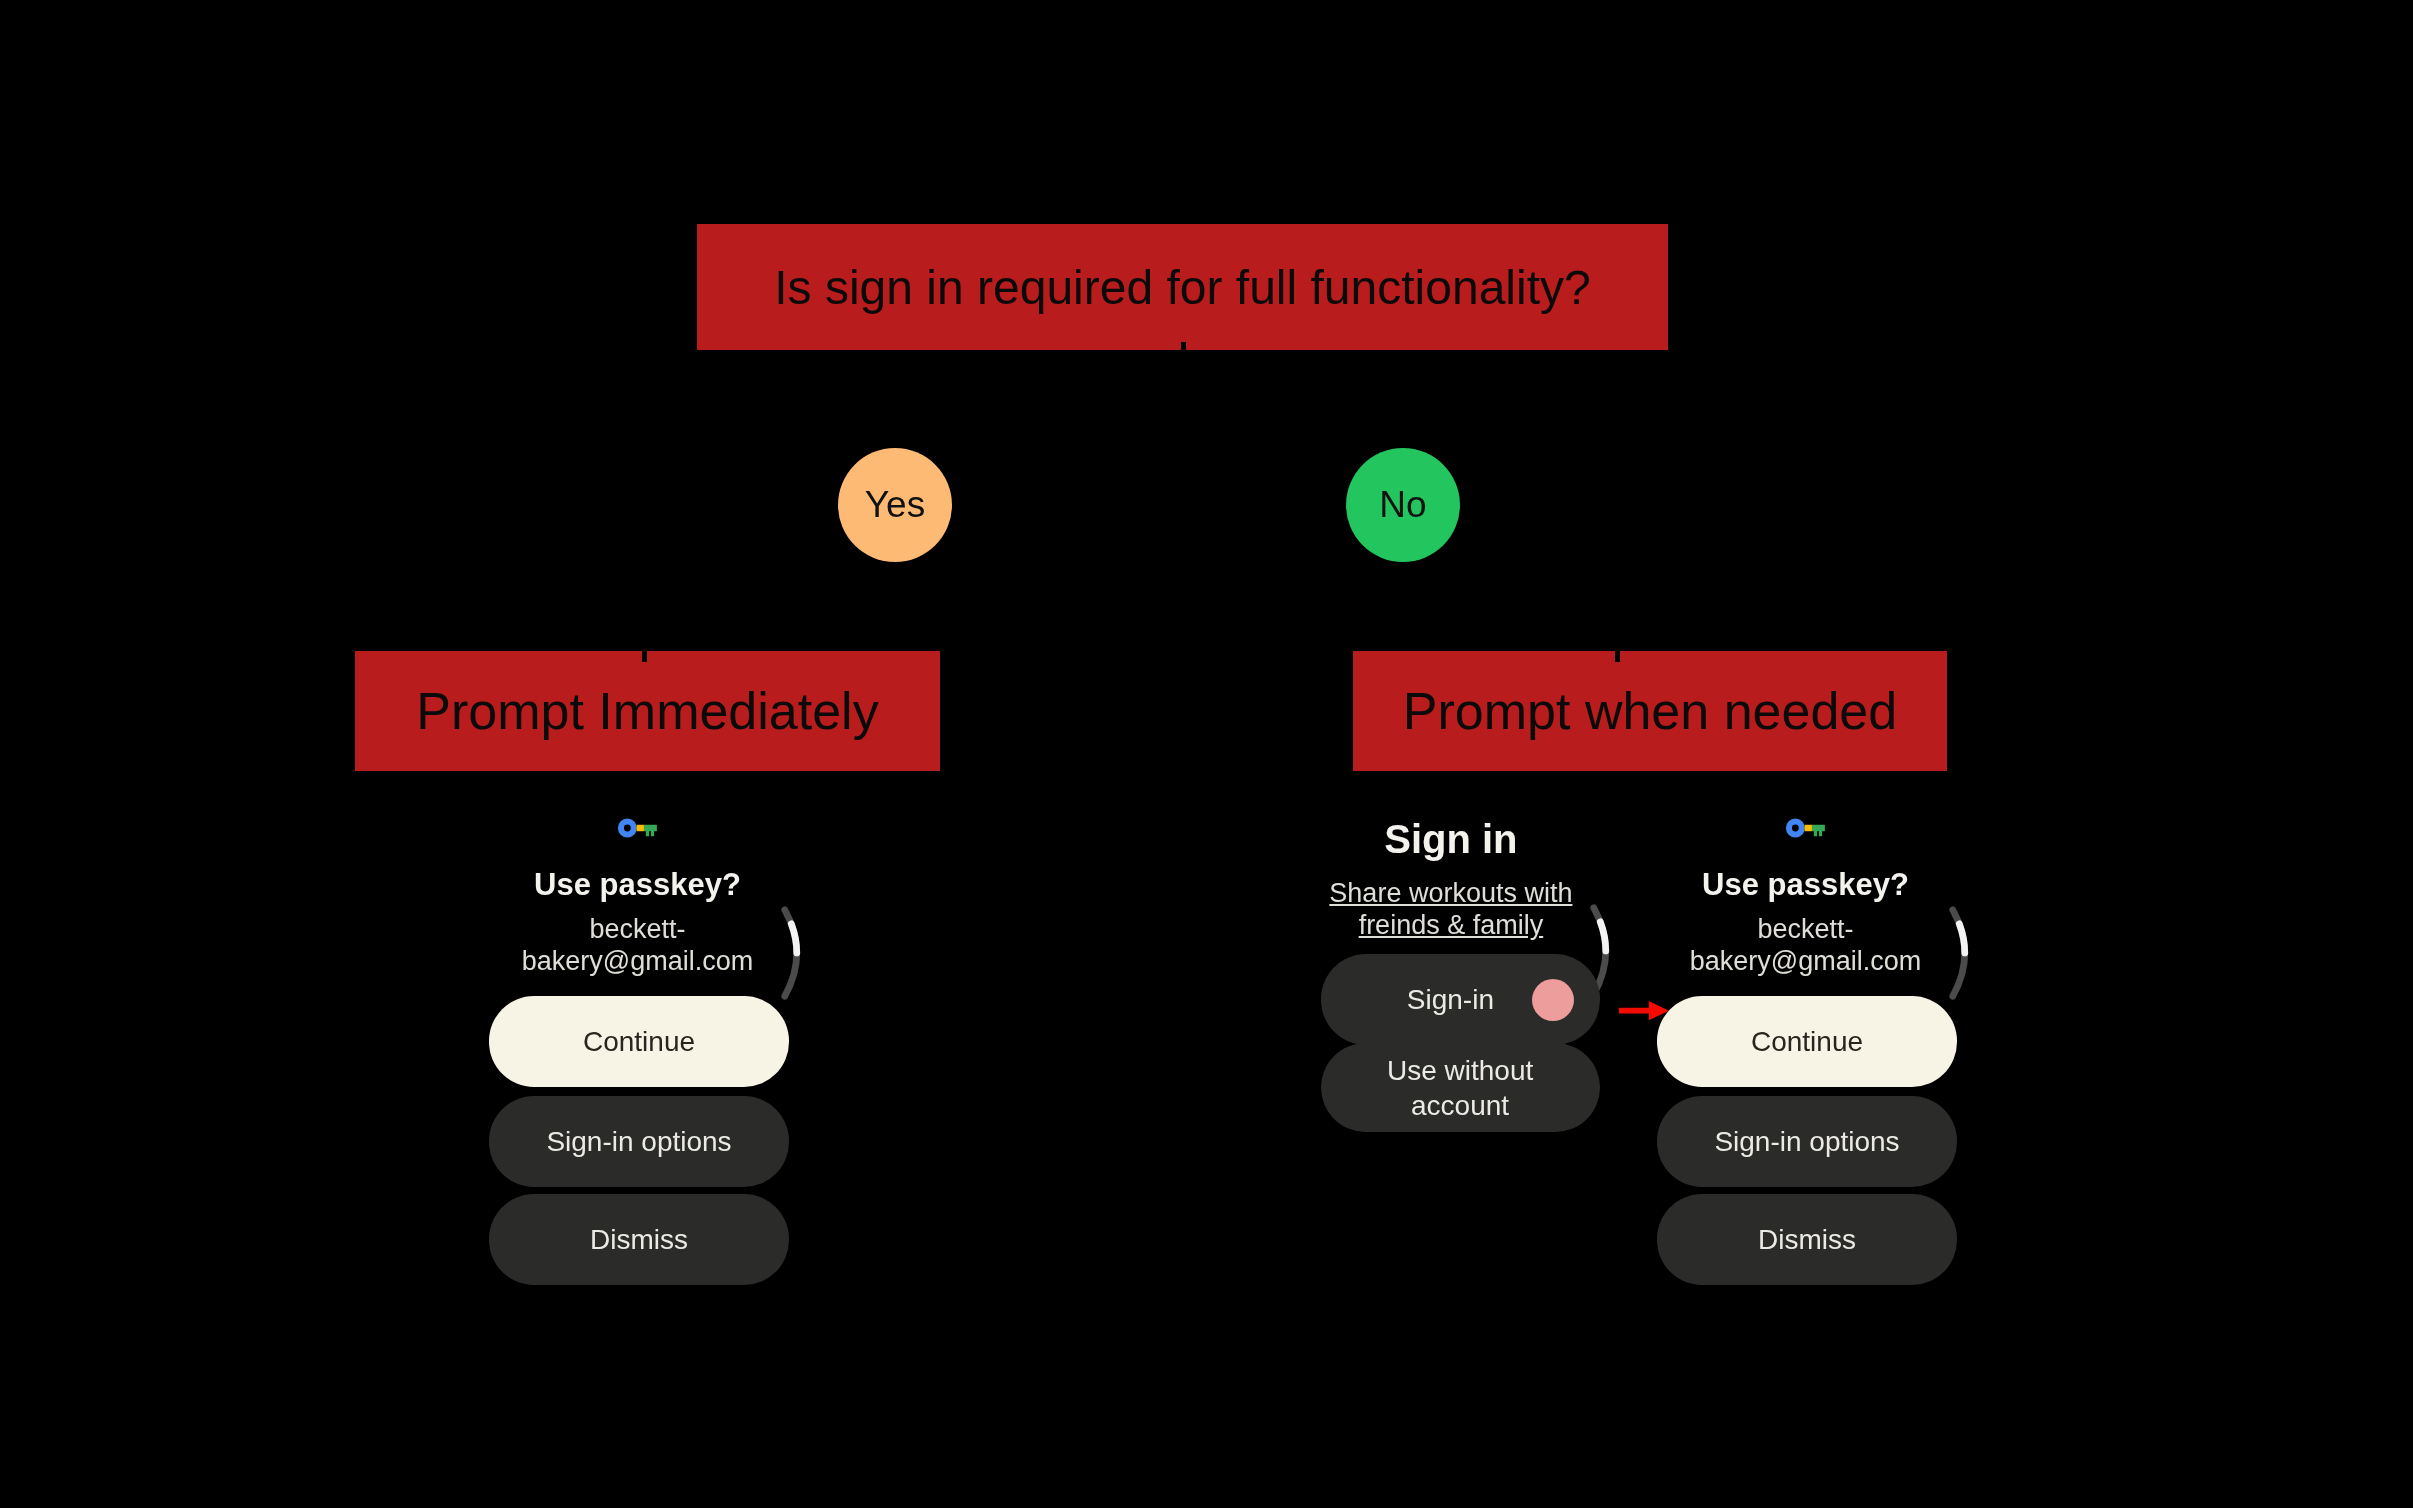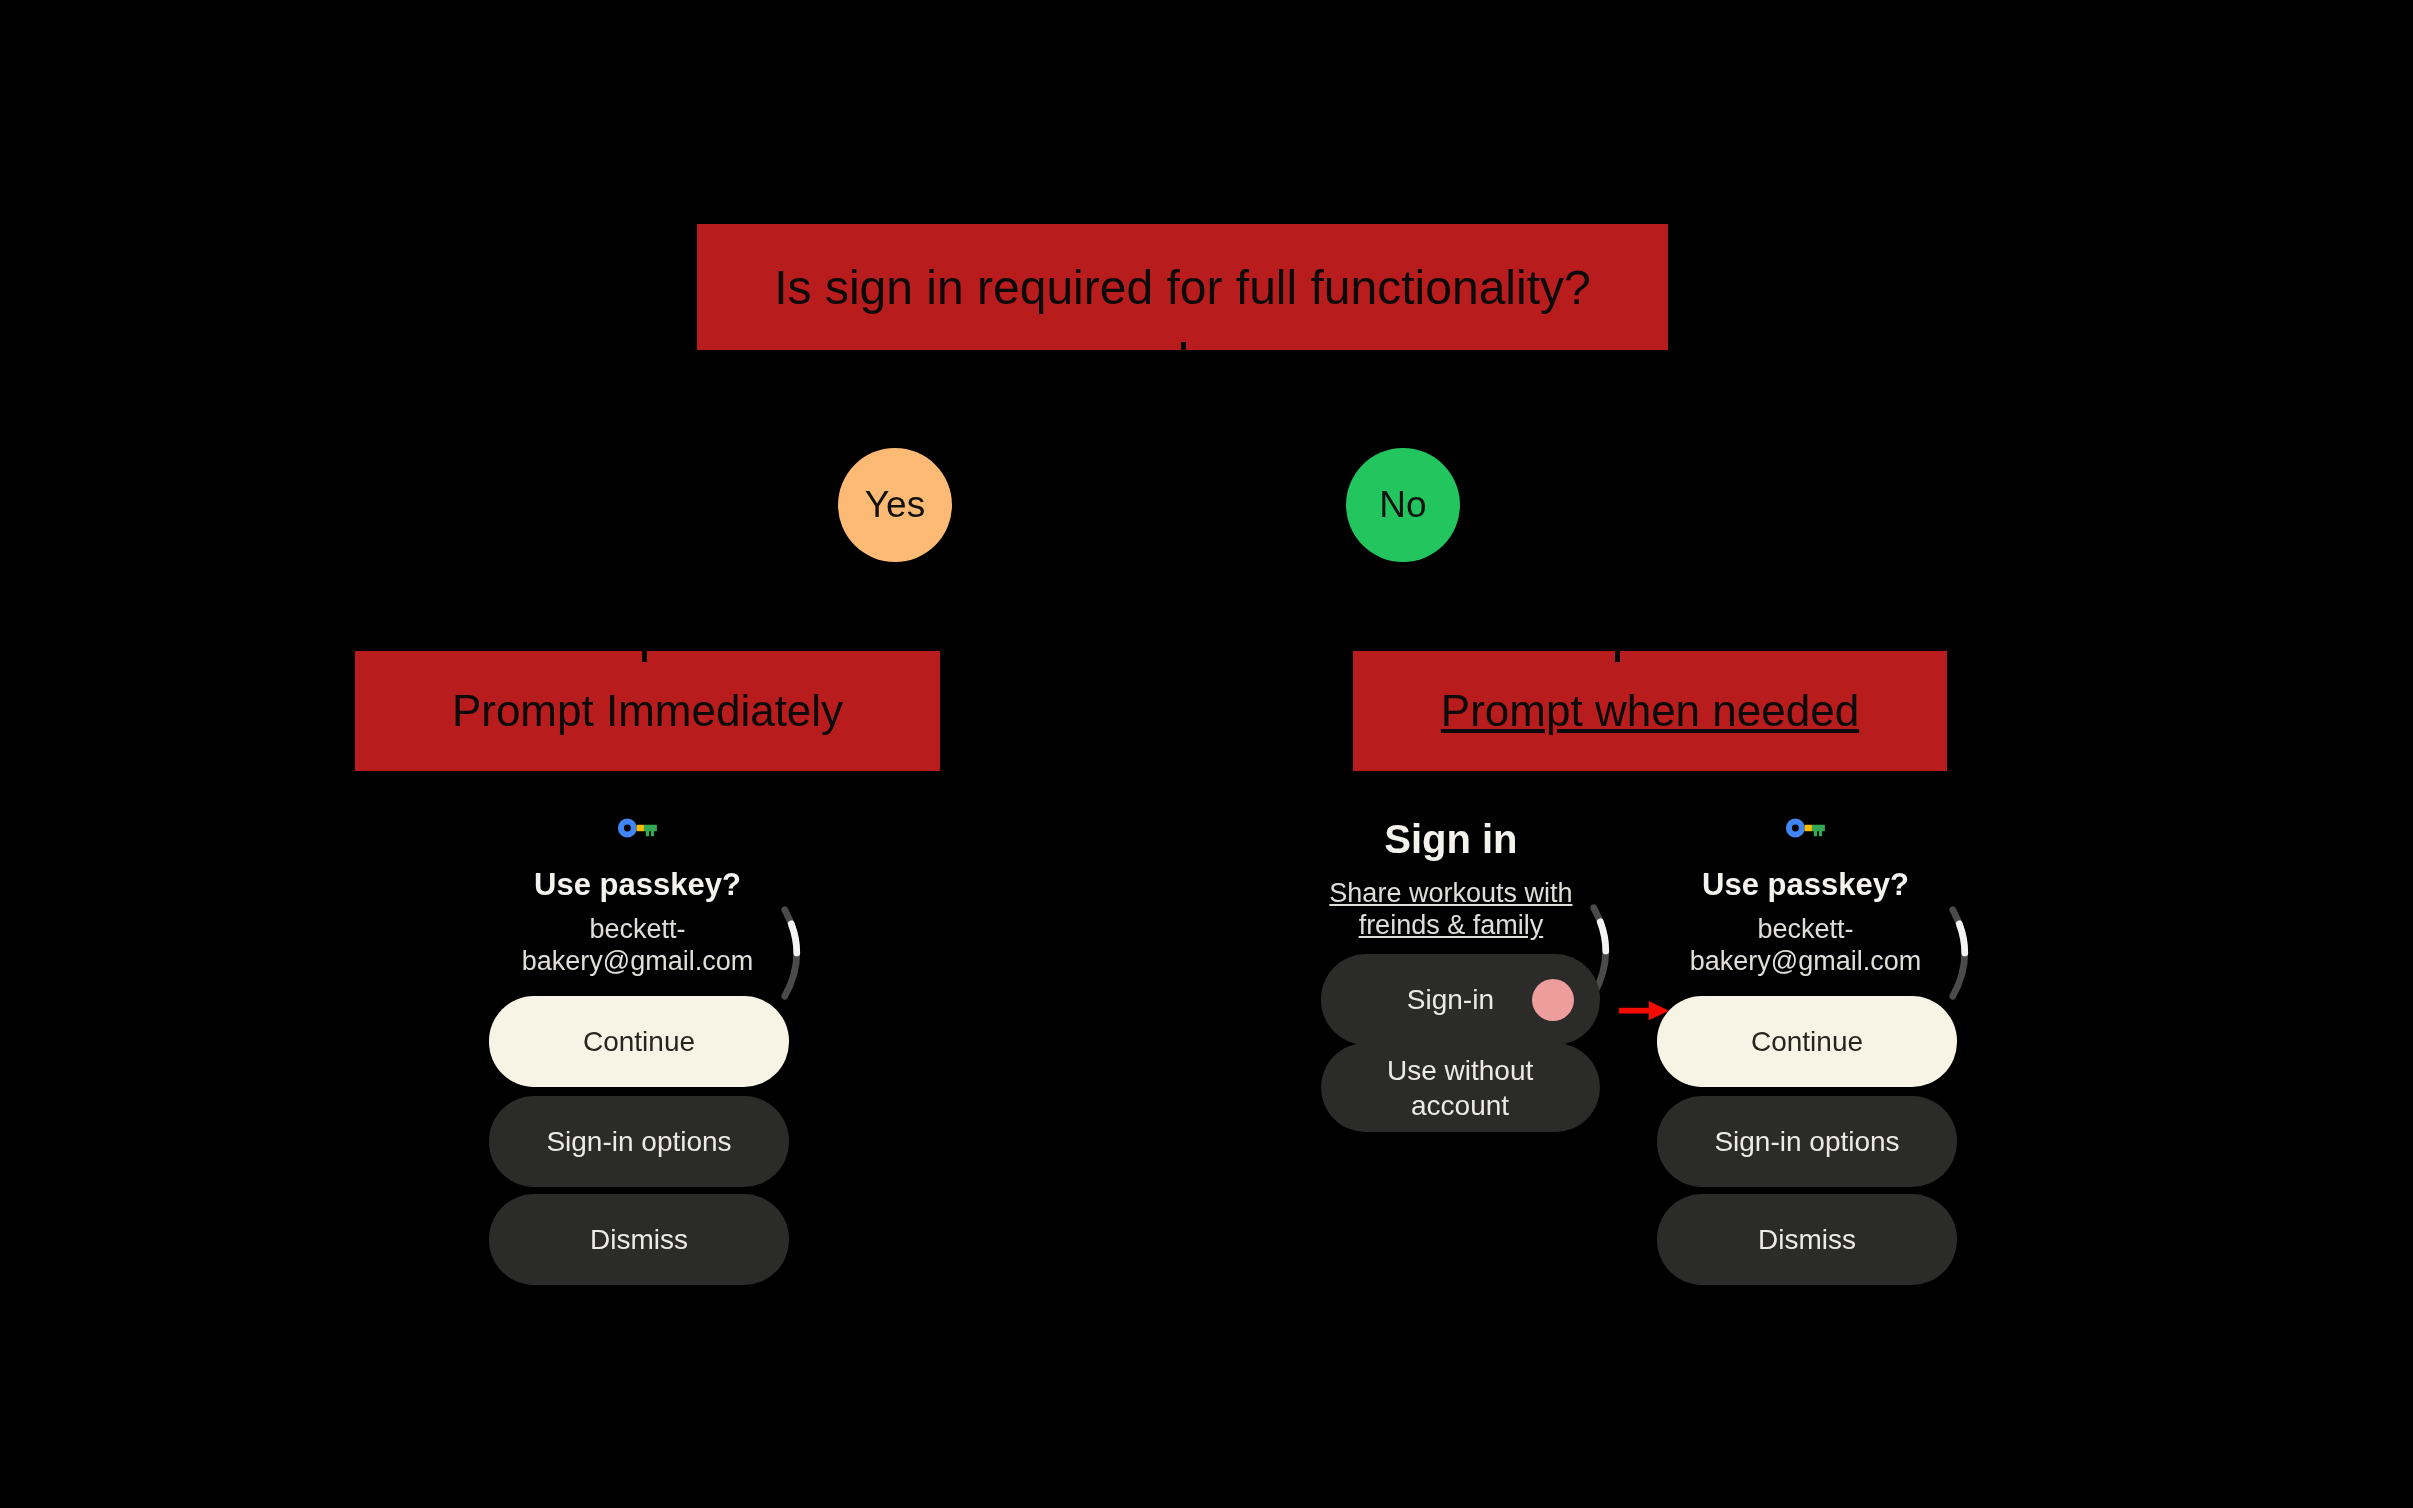--- a/index.html
+++ b/index.html
@@ -12,23 +12,23 @@
   }
   
   .gray-box{
     position:absolute;
     background:#b91c1c;
     color:#0A0A0A;
     display:flex;align-items:center;justify-content:center;
     text-align:center;
   }
   .question-box{left:697px;top:224px;width:971px;height:126px;font-size:48px;}
-  .outcome-box{top:651px;height:120px;font-size:44px;}
+  .outcome-box{top:651px;height:120px;font-size:52px;}
   .outcome-left{left:355px;width:585px;}
-  .outcome-right{left:1353px;width:594px;text-decoration:underline;}
+  .outcome-right{left:1353px;width:594px;}
   .stub{position:absolute;width:4.8px;background:#000;z-index:3;}
   .stub-title{left:1181px;top:342px;height:21px;}
   .stub-left{left:642px;top:645px;height:17.4px;}
   .stub-right{left:1615px;top:645px;height:17.4px;}
   
   .decision-circle{
     position:absolute;top:448px;width:114px;height:114px;border-radius:50%;
     display:flex;align-items:center;justify-content:center;
     font-size:37px;color:#111;
   }

